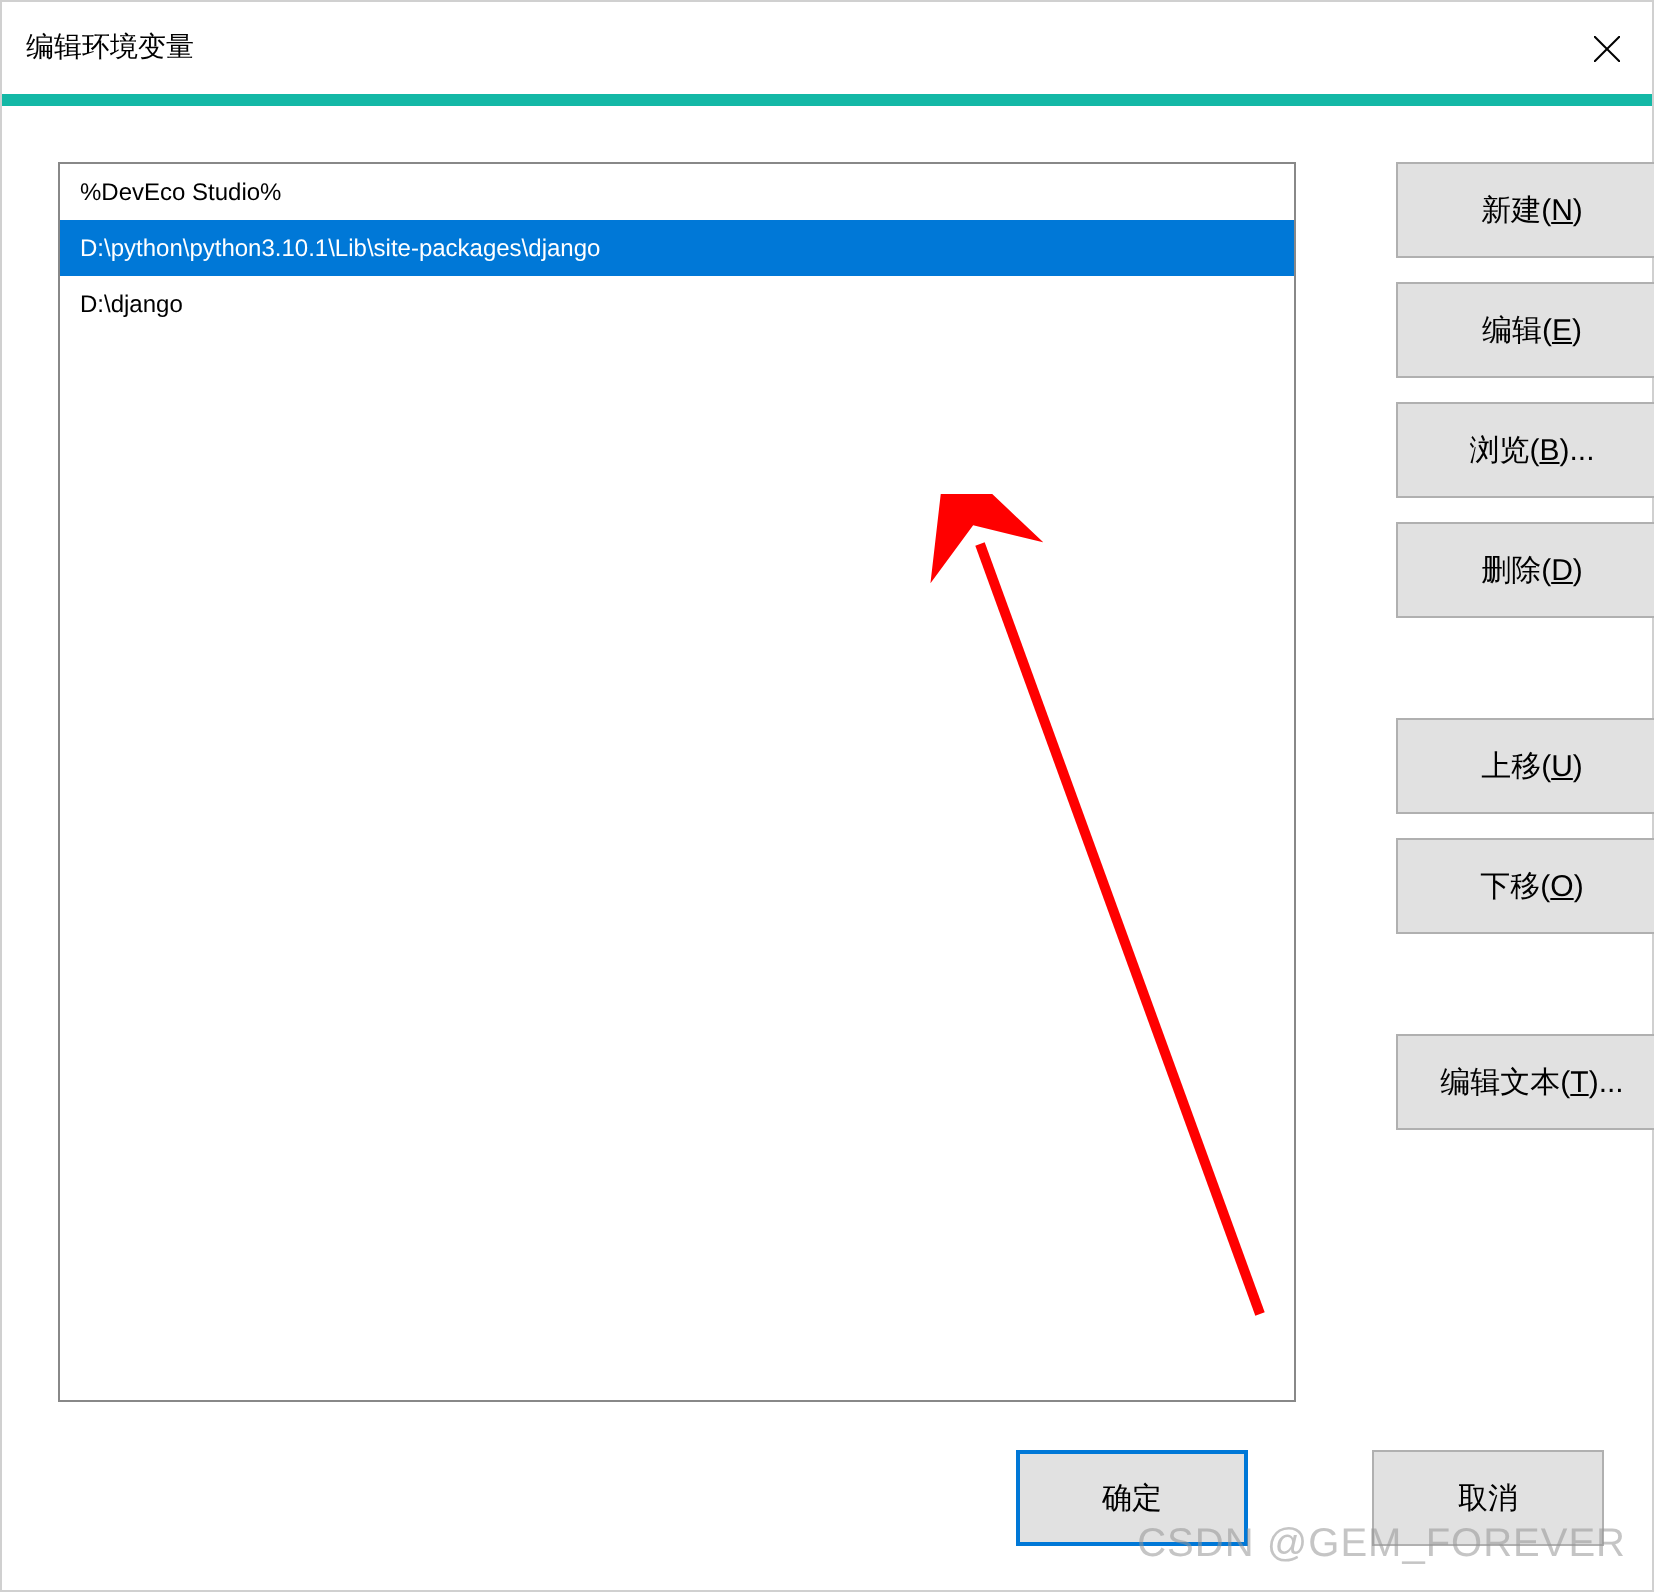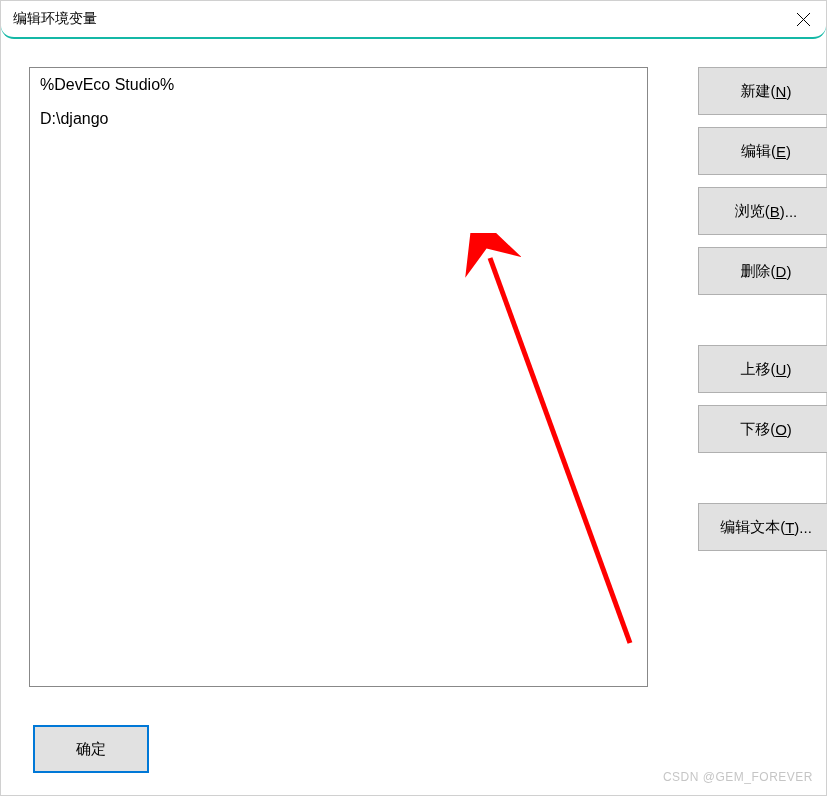--- a/index.html
+++ b/index.html
@@ -17,27 +17,26 @@
       overflow: hidden;
     }
     .window {
       width: 100%;
       height: 100%;
       border: 1px solid #d0d0d0;
       display: flex;
       flex-direction: column;
     }
     .titlebar {
-      height: 38px;
+      height: 52px;
       display: flex;
       align-items: center;
       justify-content: space-between;
-      border-bottom: 2px solid #14b8a6;
+      border-bottom: 6px solid #14b8a6;
       padding: 0 0 0 12px;
-      border-radius: 13px;
     }
     .titlebar-title {
       font-size: 14px;
       color: #000;
     }
     .close-btn {
       width: 46px;
       height: 100%;
       display: flex;
       align-items: center;
@@ -61,21 +60,21 @@
       border: 1px solid #888;
       background: #fff;
       overflow: hidden;
       height: 620px;
       position: relative;
     }
     .listitem {
       padding: 5px 10px;
       color: #000;
       white-space: nowrap;
-      font-size: 16px;
+      font-size: 12px;
       line-height: 1.5;
       cursor: default;
     }
     .listitem.selected {
       background: #0078d7;
       color: #fff;
     }
     .button-col {
       width: 136px;
       display: flex;
@@ -96,21 +95,21 @@
     }
     .win-button.primary {
       border: 2px solid #0078d7;
       background: #e1e1e1;
     }
     .underline {
       text-decoration: underline;
     }
     .bottom-bar {
       display: flex;
-      justify-content: space-between;
+      justify-content: flex-end;
       gap: 30px;
       padding: 10px 24px 22px 0;
     }
     .bottom-bar .win-button {
       width: 116px;
     }
     .button-col .win-button {
       width: 100%;
     }
     .gap-sm { margin-bottom: 12px; }
@@ -121,21 +120,21 @@
       top: 165px;
       pointer-events: none;
       width: 220px;
       height: 420px;
     }
     .watermark {
       position: absolute;
       right: 14px;
       bottom: 12px;
       color: rgba(150,150,150,0.55);
-      font-size: 12px;
+      font-size: 20px;
       letter-spacing: 0.5px;
       pointer-events: none;
     }
   </style>
 </head>
 <body>
 
 <div class="window">
   <div class="titlebar">
     <div class="titlebar-title">编辑环境变量</div>
@@ -144,20 +143,21 @@
           <line x1="0" y1="0" x2="13" y2="13"></line>
           <line x1="13" y1="0" x2="0" y2="13"></line>
         </svg>
     </div>
   </div>
 
   <div class="content-area">
     <div class="listbox" id="listbox">
 
       <div class="listitem">%DevEco Studio%</div>
+        <div class="listitem selected">D:\python\python3.10.1\Lib\site-packages\django</div>
         <div class="listitem">D:\django</div>
         <svg class="arrow-svg" viewBox="0 0 220 420">
         <defs>
           <marker id="ahead" markerWidth="12" markerHeight="12" refX="2" refY="6" orient="auto">
             <path d="M0,0 L12,6 L0,12 L4,6 Z" fill="#ff0000"></path>
           </marker>
         </defs>
         <line x1="190" y1="410" x2="50" y2="25" stroke="#ff0000" stroke-width="5" marker-end="url(#ahead)"></line>
       </svg>
     </div>
@@ -198,16 +198,19 @@
           <span class="underline">T</span>
           <span>)...</span>
       </button>
     </div>
   </div>
 
   <div class="bottom-bar">
     <button class="win-button primary">
       <span>确定</span>
     </button>
+    <button class="win-button">
+      <span>取消</span>
+    </button>
   </div>
 </div>
 
 <div class="watermark">CSDN @GEM_FOREVER</div>
 
 </body></html>

